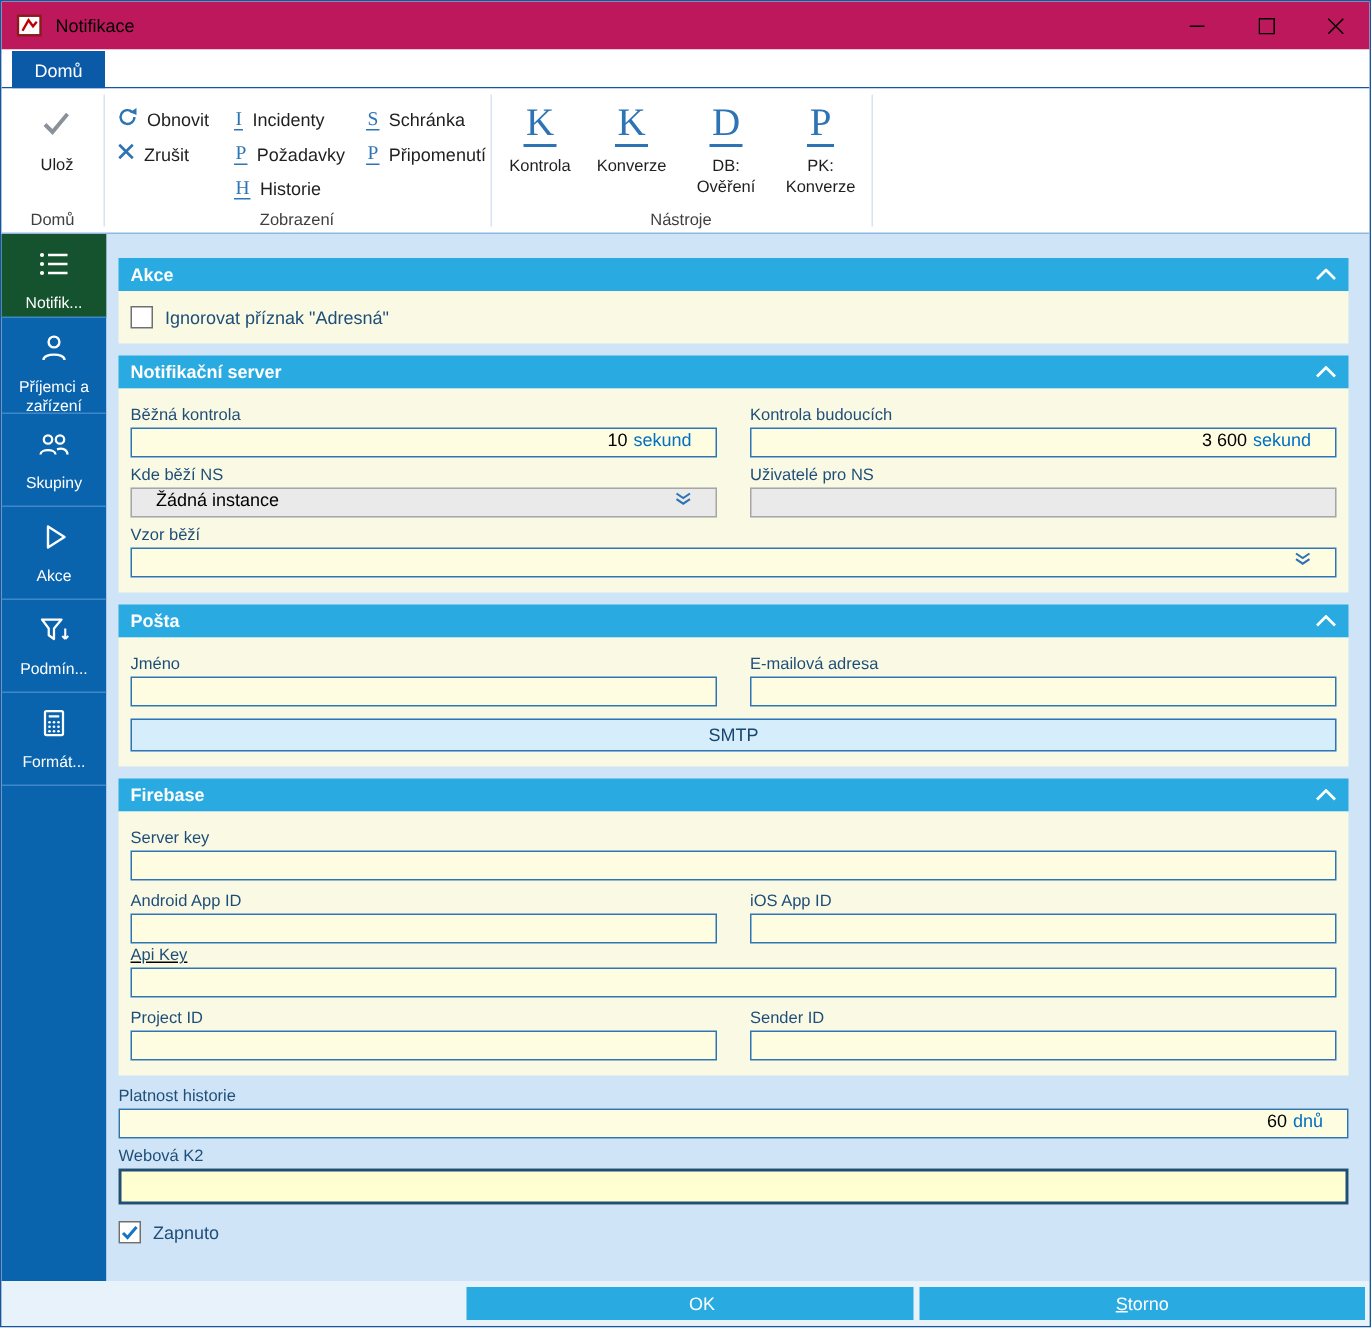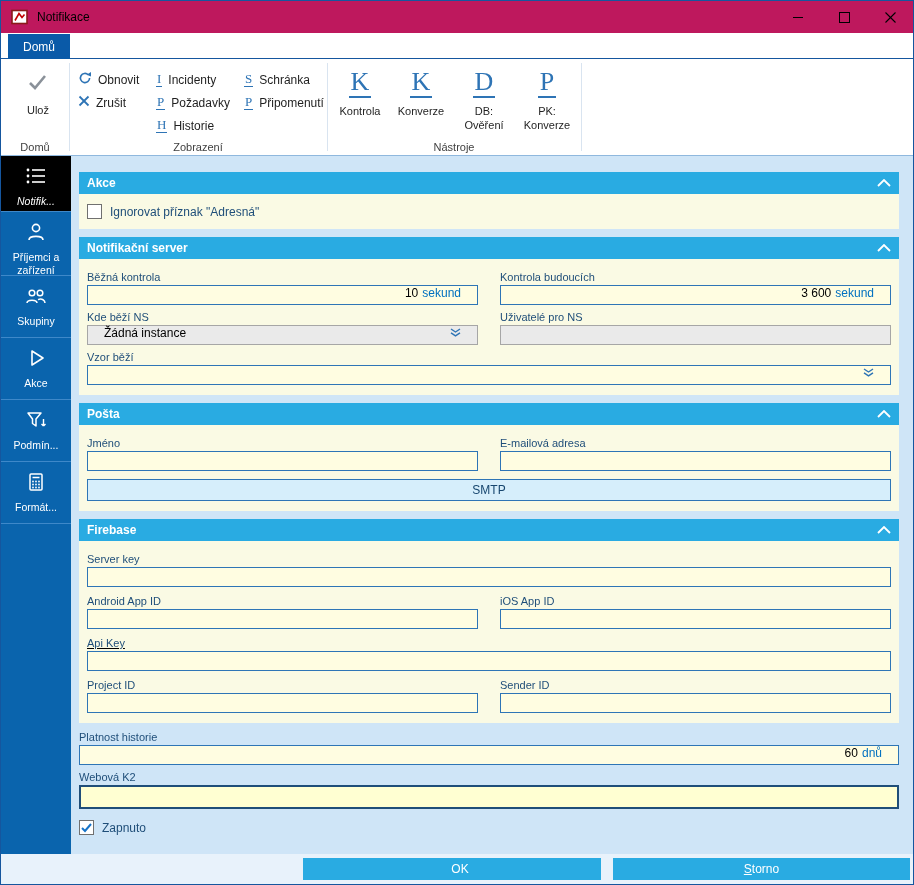--- a/index.html
+++ b/index.html
@@ -33,21 +33,21 @@
                color:#1f1f1f; height:21px; padding:0 3px; cursor:pointer; }
   .letter-sm { font-family:"Liberation Serif", serif; font-size:13px; color:#2E74B5;
                border-bottom:1px solid #2E74B5; line-height:1.05; padding:0 1px; }
   .letter-lg { font-family:"Liberation Serif", serif; font-size:26px; color:#2E74B5;
                border-bottom:2px solid #2E74B5; line-height:1.05; padding:0 2px; }
 
   
   .sidebar { position:absolute; top:155px; left:0; width:70px; bottom:30px; background:#0A64AD; }
   .side-item { display:flex; flex-direction:column; align-items:center; padding-top:9px;
                border-bottom:1px solid #3E88C9; color:#fff; cursor:pointer; }
-  .side-item.selected { background:#000000;font-style:italic; }
+  .side-item.selected { background:#14532d; }
   .slabel { font-size:10.5px; text-align:center; line-height:1.25; margin-top:4px; padding:0 2px; }
 
   
   .content { position:absolute; top:155px; left:70px; right:0; bottom:30px; background:#CFE5F7;
              padding:16px 14px 0 8px; overflow:hidden; }
   .section { margin-bottom:8px; }
   .sec-header { height:22px; background:#29ABE2; color:#fff; font-weight:bold; font-size:12px;
                 display:flex; align-items:center; padding:0 8px; }
   .chev { margin-left:auto; display:flex; cursor:pointer; }
   .sec-body { background:#FAFAE4; padding:6px 8px 10px; }
@@ -402,21 +402,21 @@
         <div class="grid2">
           <div class="fgroup" style="margin-top:8px;">
             <div class="flabel">Android App ID</div>
             <input class="tinput" style="">
           </div>
           <div class="fgroup" style="margin-top:8px;">
             <div class="flabel">iOS App ID</div>
             <input class="tinput" style="">
           </div>
         </div>
-        <div class="fgroup" style="margin-top:8px;text-decoration:underline;">
+        <div class="fgroup" style="margin-top:2px;text-decoration:underline;">
           <div class="flabel">Api Key</div>
           <input class="tinput" style="">
         </div>
         <div class="grid2">
           <div class="fgroup" style="margin-top:8px;">
             <div class="flabel">Project ID</div>
             <input class="tinput" style="">
           </div>
           <div class="fgroup" style="margin-top:8px;">
             <div class="flabel">Sender ID</div>
@@ -440,21 +440,21 @@
       <span class="checkbox">
         <svg width="11" height="10" viewBox="0 0 11 10">
             <polyline points="1,5 4,8 10,1" fill="none" stroke="#1673C8" stroke-width="2"></polyline>
           </svg>
       </span>
       <span class="check-label">Zapnuto</span>
     </div>
   </div>
 
   <div class="footer">
-    <div class="fbtn" style="left:302px; width:298px;padding-left:16px;">
+    <div class="fbtn" style="left:310px; width:298px;padding-left:16px;">
       <span>OK</span>
     </div>
     <div class="fbtn storno" style="left:612px; width:297px;">
       <span>Storno</span>
     </div>
   </div>
 
 </div>
 
 </body></html>

